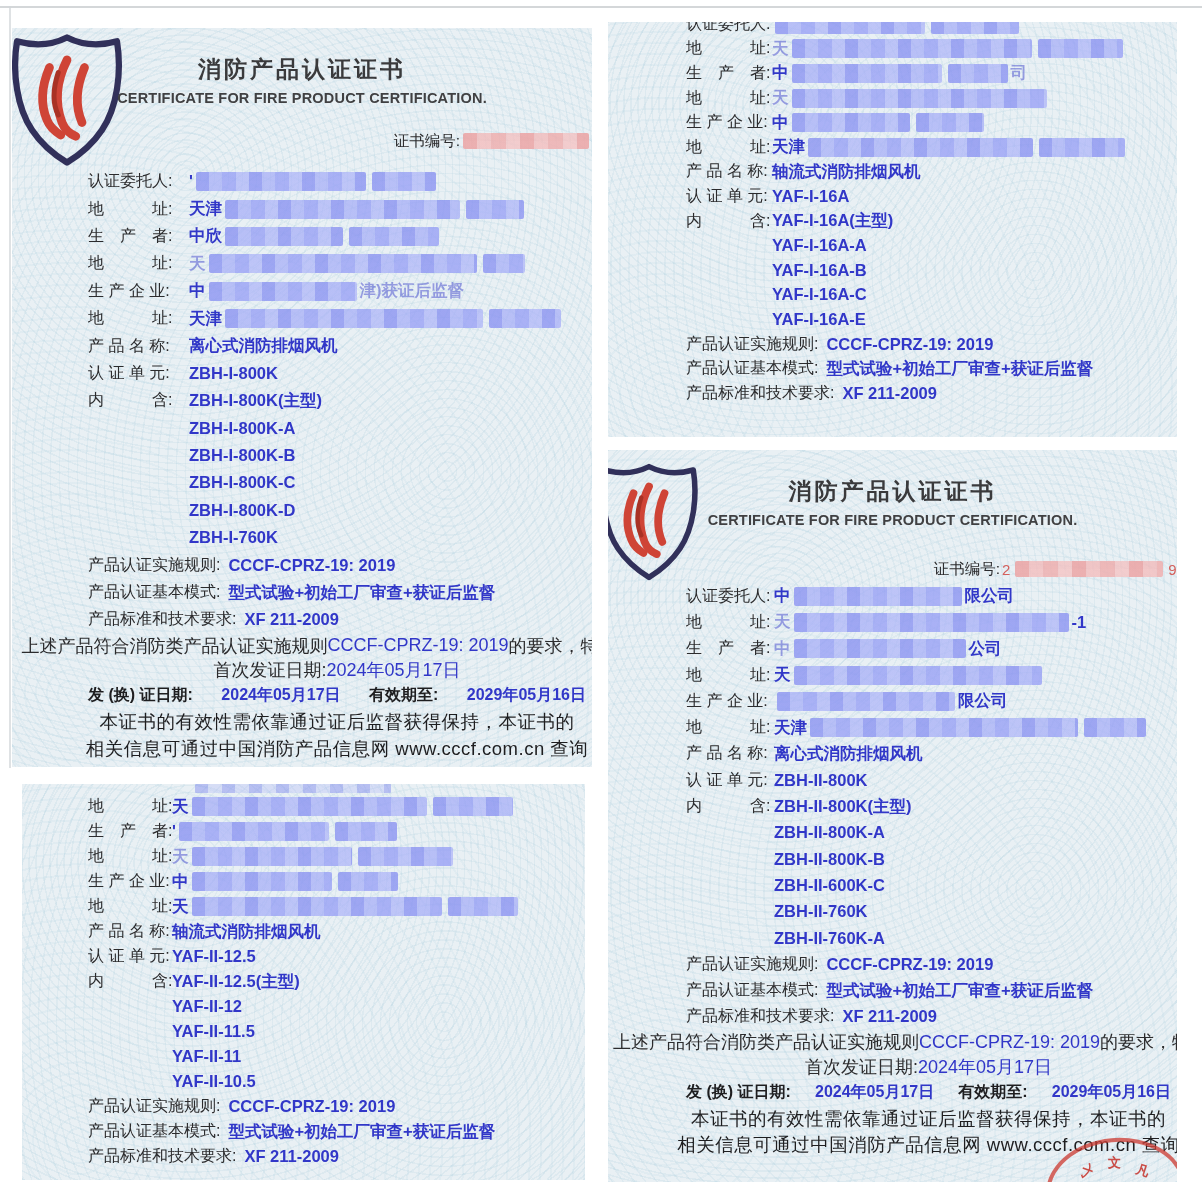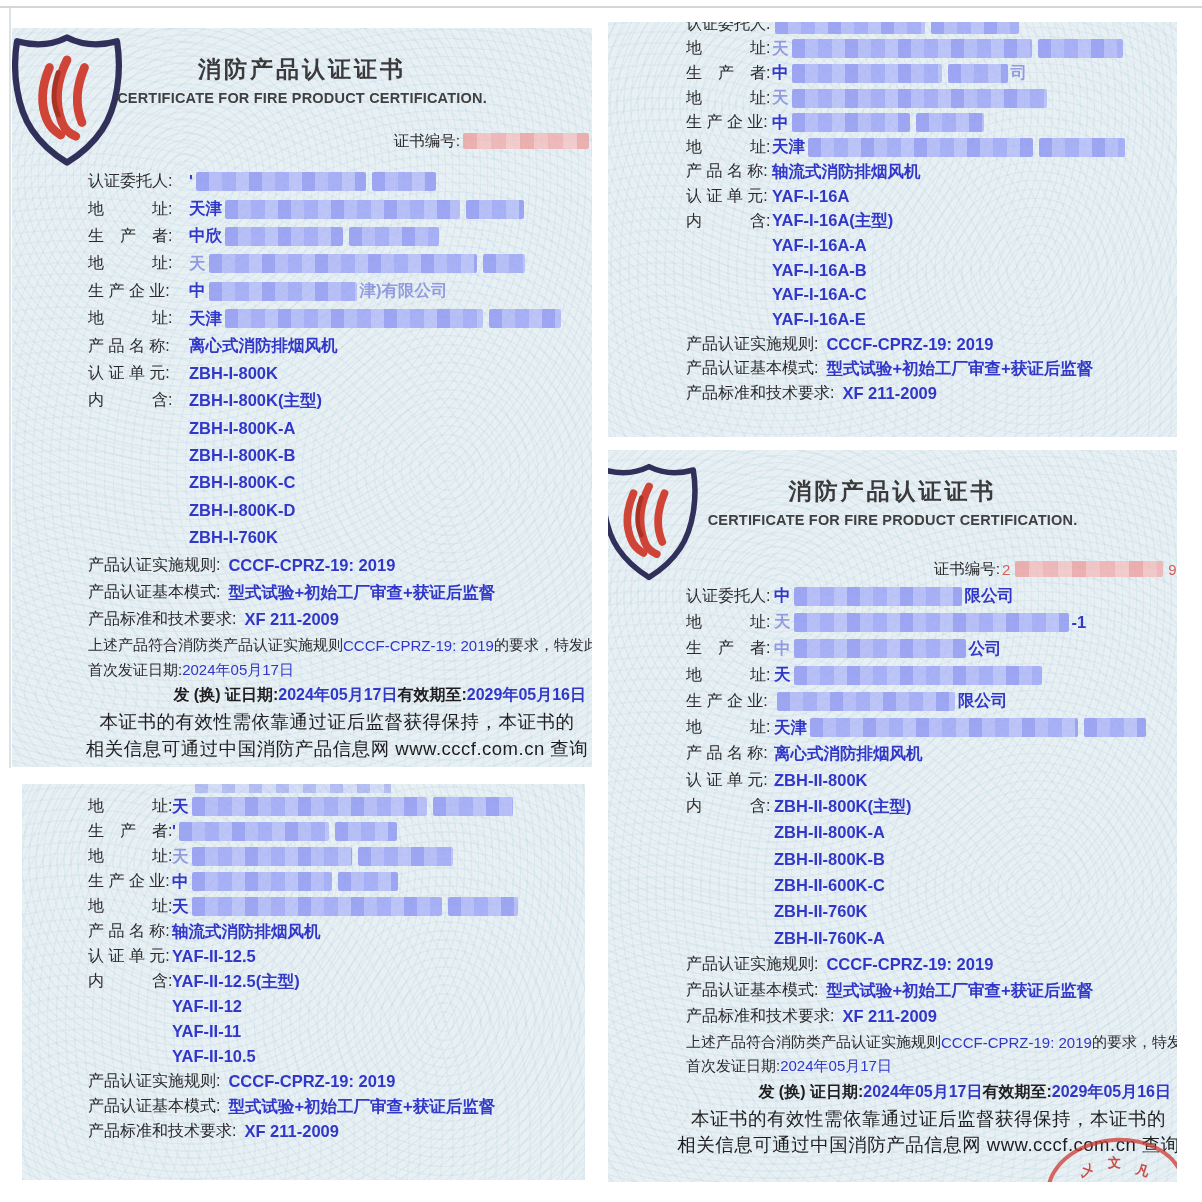--- a/index.html
+++ b/index.html
@@ -33,22 +33,22 @@
   #cert-br .certno{top:106px;right:-10px}
   .certno .redtext{color:#d4605c;font-size:15px;margin:0 2px}
 
   .fields{position:absolute;right:6px}
   #cert-tl .fields{left:76px;top:140px}
   #cert-tr .fields{left:78px;top:-10px}
   #cert-bl .fields{left:66px;top:10px}
   #cert-br .fields{left:78px;top:133px}
 
   .line{display:flex;align-items:center;height:var(--rh);font-size:16px;white-space:nowrap}
-  .line.center{justify-content:flex-start;height:24.5px;font-size:15px}
-  .line.reissue{justify-content:flex-end;height:26px;font-size:16px}
+  .line.center{justify-content:center;height:24.5px;font-size:18px}
+  .line.reissue{justify-content:space-between;height:26px;font-size:16px}
   .line.bold{justify-content:center;height:26.5px}
   .lbl{display:inline-block;width:var(--lw);color:#2b2b2d;flex:0 0 auto}
   .lbl.auto{width:auto;margin-right:8px}
   .val{display:flex;align-items:center}
   .vt{color:var(--blue);font-size:16.5px;font-weight:600}
   .ghost{opacity:.45}
   .dark{color:#2b2b2d}
   .blue{color:var(--blue)}
   .darkb{color:#1e1e20;font-weight:700}
   .blueb{color:var(--blue);font-weight:700}
@@ -129,21 +129,21 @@
           <span class="vt ghost">天</span>
           <span class="redact" style="width: 268px;"></span>
           <span class="redact" style="width: 42px;"></span>
         </span>
       </div>
       <div class="line field">
         <span class="lbl">生 产 企 业:</span>
         <span class="val">
           <span class="vt">中</span>
           <span class="redact" style="width: 148px;"></span>
-          <span class="vt ghost">津)有限公司</span>
+          <span class="vt ghost">津)获证后监督</span>
         </span>
       </div>
       <div class="line field">
         <span class="lbl">地　　　址:</span>
         <span class="val">
           <span class="vt">天津</span>
           <span class="redact" style="width: 258px;"></span>
           <span class="redact" style="width: 72px;"></span>
         </span>
       </div>
@@ -388,20 +388,24 @@
       </div>
       <div class="line field">
         <span class="lbl">内　　　含:</span>
         <span class="val">
           <span class="vt">YAF-II-12.5(主型)</span>
         </span>
       </div>
       <div class="line model">
         <span class="lbl"></span>
         <span class="vt">YAF-II-12</span>
+      </div>
+      <div class="line model">
+        <span class="lbl"></span>
+        <span class="vt">YAF-II-11.5</span>
       </div>
       <div class="line model">
         <span class="lbl"></span>
         <span class="vt">YAF-II-11</span>
       </div>
       <div class="line model">
         <span class="lbl"></span>
         <span class="vt">YAF-II-10.5</span>
       </div>
       <div class="line wide">

